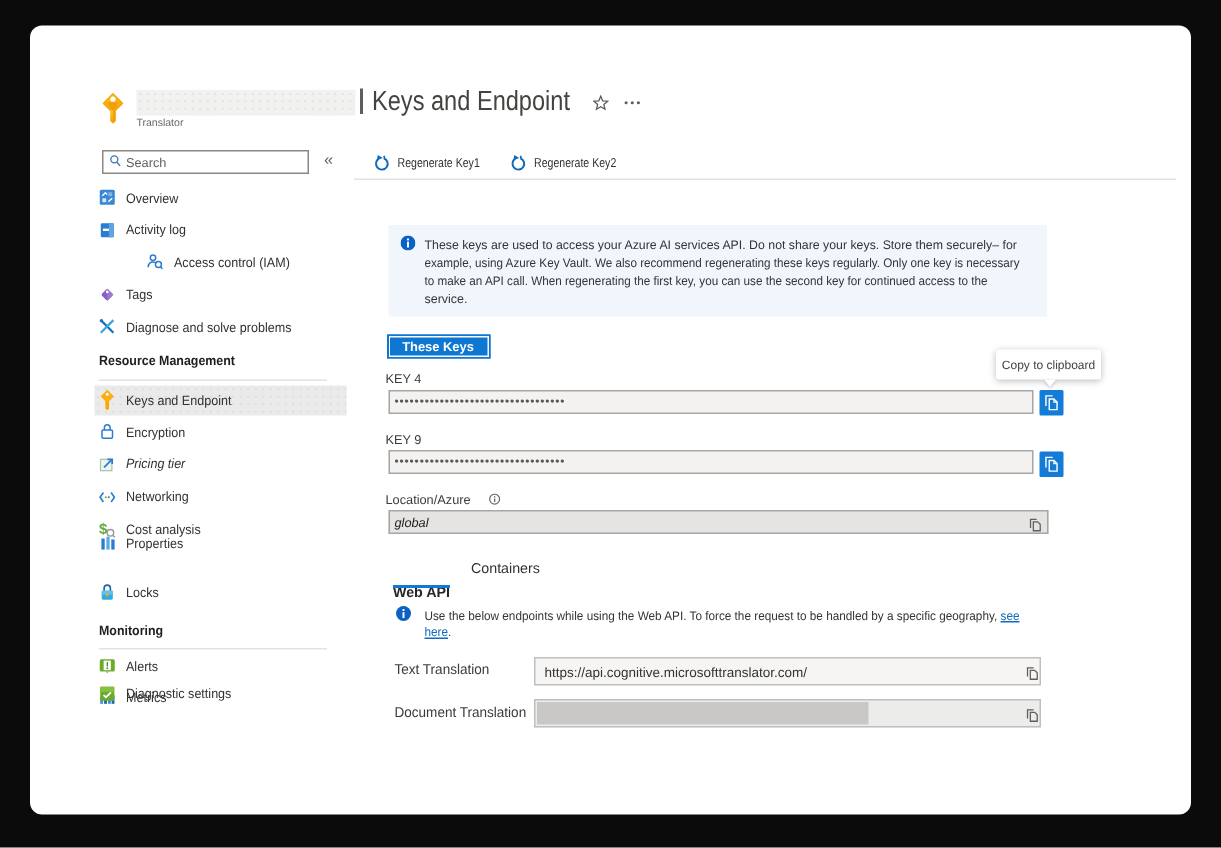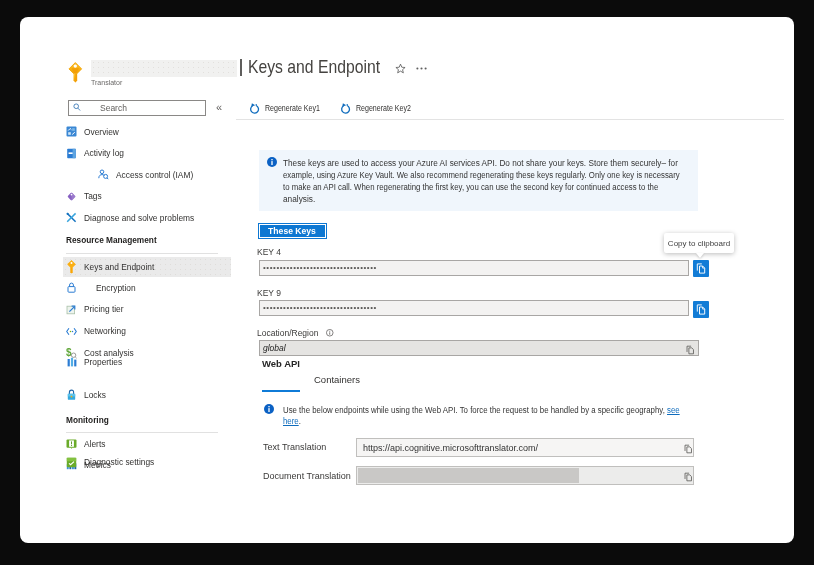--- a/index.html
+++ b/index.html
@@ -54,21 +54,21 @@
     </svg>
   </div>
 
 <div class="abs" style="left:68px;top:100px;width:138px;height:16px;box-sizing:border-box;border:1px solid #8a8886;background:#fff;"></div>
 <div class="abs" id="mag" style="left:73px;top:103px;">
     <svg width="8" height="9" viewBox="0 0 9 10">
       <circle cx="3.6" cy="3.6" r="2.6" fill="none" stroke="#3a78b4" stroke-width="1"></circle>
       <path d="M5.5 5.7 L8 8.4" stroke="#3a78b4" stroke-width="1"></path>
     </svg>
   </div>
-<div class="abs" style="left:100px;top:103px;font-size:8.5px;color:#605e5c;">Search</div>
+<div class="abs" style="left:84px;top:103px;font-size:8.5px;color:#605e5c;">Search</div>
 <div class="abs" style="left:216px;top:101px;font-size:11px;color:#605e5c;">«</div>
 
 <div class="mrow" style="top:121.5px;">
     <span class="mi">
       <svg width="11" height="11" viewBox="0 0 11 11">
         <rect x="0.5" y="0.5" width="10" height="10" rx="1" fill="#3a87d4"></rect>
         <path d="M2.2 4.5 L4.2 2.5 L5.4 3.7" stroke="#fff" stroke-width="1" fill="none"></path>
         <rect x="6.2" y="2.2" width="2.6" height="2.6" fill="#7db9e8"></rect>
         <rect x="2.2" y="6.2" width="2.6" height="2.6" fill="#cfe6f8"></rect>
         <path d="M6.2 8.5 L8.8 6.2" stroke="#fff" stroke-width="1" fill="none"></path>
@@ -126,30 +126,30 @@
 <div class="mrow" style="top:256.5px;">
     <span class="mi">
       <svg width="9" height="14" viewBox="0 0 9 14">
         <path d="M4.5 0.4 L8.4 4.3 L4.5 8.2 L0.6 4.3 Z" fill="#fbae10" stroke="#fbae10" stroke-width="0.8" stroke-linejoin="round"></path>
         <circle cx="4.5" cy="2.9" r="1" fill="#fff"></circle>
         <path d="M3.3 7.4 L5.7 7.4 L5.7 12.2 L4.5 13.5 L3.3 12.2 Z" fill="#f9a606"></path>
       </svg>
     </span>
     <span class="mt">Keys and Endpoint</span>
   </div>
-<div class="mrow" style="top:277.5px;gap:12px;">
+<div class="mrow" style="top:277.5px;">
     <span class="mi">
       <svg width="11" height="11" viewBox="0 0 11 11">
         <rect x="2" y="4.6" width="7" height="5.6" rx="0.8" fill="none" stroke="#2b7cd3" stroke-width="1"></rect>
         <path d="M3.6 4.6 V3 a1.9 1.9 0 0 1 3.8 0 V4.6" fill="none" stroke="#2b7cd3" stroke-width="1"></path>
       </svg>
     </span>
     <span class="mt">Encryption</span>
   </div>
-<div class="mrow" style="top:299px;">
+<div class="mrow" style="top:299px;font-style:italic;">
     <span class="mi">
       <svg width="11" height="11" viewBox="0 0 11 11">
         <rect x="1" y="2.2" width="7.6" height="7.6" fill="#eef4ee" stroke="#a9c0a9" stroke-width="0.8"></rect>
         <path d="M3.4 7.6 L8.2 2.8" stroke="#2b7cd3" stroke-width="1.2"></path>
         <path d="M5.6 2.2 L8.8 2.2 L8.8 5.4" fill="none" stroke="#2b7cd3" stroke-width="1.2"></path>
       </svg>
     </span>
     <span class="mt">Pricing tier</span>
   </div>
 <div class="mrow" style="top:321px;">
@@ -255,21 +255,21 @@
 <div class="abs" id="info1" style="left:267px;top:157px;">
     <svg width="10" height="10" viewBox="0 0 10 10">
       <circle cx="5" cy="5" r="5" fill="#0b61c4"></circle>
       <rect x="4.35" y="2" width="1.3" height="1.3" fill="#fff"></rect>
       <rect x="4.35" y="4.1" width="1.3" height="3.9" fill="#fff"></rect>
     </svg>
   </div>
 <div class="abs" style="left:283px;top:156.5px;font-size:8.3px;line-height:12.2px;color:#343434;white-space:nowrap;transform:scaleX(0.99);transform-origin:left top;">These keys are used to access your Azure AI services API. Do not share your keys. Store them securely– for</div>
 <div class="abs" style="left:283px;top:168.7px;font-size:8.3px;line-height:12.2px;color:#343434;white-space:nowrap;transform:scaleX(0.938);transform-origin:left top;">example, using Azure Key Vault. We also recommend regenerating these keys regularly. Only one key is necessary</div>
 <div class="abs" style="left:283px;top:180.9px;font-size:8.3px;line-height:12.2px;color:#343434;white-space:nowrap;transform:scaleX(0.94);transform-origin:left top;">to make an API call. When regenerating the first key, you can use the second key for continued access to the</div>
-<div class="abs" style="left:283px;top:193.1px;font-size:8.3px;line-height:12.2px;color:#343434;white-space:nowrap;">analysis.</div>
+<div class="abs" style="left:283px;top:193.1px;font-size:8.3px;line-height:12.2px;color:#343434;white-space:nowrap;">service.</div>
 
 <div class="abs" style="left:257.5px;top:222.5px;width:69px;height:16px;background:#0d77d2;border:1.5px solid #0d77d2;box-sizing:border-box;box-shadow:inset 0 0 0 1px #fff;display:flex;align-items:center;justify-content:center;">
 <span style="font-size:8.6px;font-weight:bold;color:#fff;">These Keys</span>
   </div>
 
 <div class="lbl" style="left:257px;top:247px;">KEY 4</div>
 <div class="field" style="left:259px;top:260px;width:430px;height:16px;background:#f3f2f1;"></div>
 <div class="abs" id="dots1" style="left:263px;top:261.5px;font-size:8px;letter-spacing:0.55px;color:#5a5856;line-height:11px;">••••••••••••••••••••••••••••••••••</div>
 <div class="abs" id="copyb1" style="left:693px;top:260px;width:16px;height:16.5px;background:#127cd6;border-radius:1px;display:flex;align-items:center;justify-content:center;">
     <svg width="10" height="11" viewBox="0 0 10 11">
@@ -288,38 +288,38 @@
 <div class="field" style="left:259px;top:300px;width:430px;height:16px;background:#f3f2f1;"></div>
 <div class="abs" id="dots2" style="left:263px;top:302px;font-size:8px;letter-spacing:0.55px;color:#5a5856;line-height:11px;">••••••••••••••••••••••••••••••••••</div>
 <div class="abs" id="copyb2" style="left:693px;top:301px;width:16px;height:16.5px;background:#127cd6;border-radius:1px;display:flex;align-items:center;justify-content:center;">
     <svg width="10" height="11" viewBox="0 0 10 11">
       <path d="M1.3 7.6 V0.9 H5.8" fill="none" stroke="#fff" stroke-width="0.95"></path>
       <path d="M3.5 3 H6.6 L8.7 5.1 V10.1 H3.5 Z" fill="none" stroke="#fff" stroke-width="0.95"></path>
       <path d="M6.6 3 V5.1 H8.7" fill="none" stroke="#fff" stroke-width="0.8"></path>
     </svg>
   </div>
 
-<div class="lbl" style="left:257px;top:328px;">Location/Region</div>
+<div class="lbl" style="left:257px;top:328px;">Location/Azure</div>
 <div class="abs" id="infoc" style="left:326px;top:329px;">
     <svg width="7.5" height="7.5" viewBox="0 0 10 10">
       <circle cx="5" cy="5" r="4.4" fill="none" stroke="#6b6967" stroke-width="1.1"></circle>
       <rect x="4.4" y="2.4" width="1.2" height="1.2" fill="#6b6967"></rect>
       <rect x="4.4" y="4.4" width="1.2" height="3.2" fill="#6b6967"></rect>
     </svg>
   </div>
 <div class="field" style="left:259px;top:340px;width:440px;height:15.5px;background:#e5e4e2;"></div>
 <div class="abs" style="left:263px;top:343px;font-size:8.5px;color:#242424;font-style:italic;">global</div>
 <div class="cglyph" id="cg1" style="left:686px;top:345px;">
     <svg width="8.5" height="10" viewBox="0 0 10 11">
       <path d="M1.2 7.8 V1 H6" fill="none" stroke="#605e5c" stroke-width="1"></path>
       <path d="M3.4 3 H6.8 L8.8 5 V10 H3.4 Z" fill="none" stroke="#605e5c" stroke-width="1"></path>
     </svg>
   </div>
 
-<div class="abs" style="left:262px;top:358px;font-size:9.5px;font-weight:bold;color:#262626;">Web API</div>
+<div class="abs" style="left:262px;top:390px;font-size:9.5px;font-weight:bold;color:#262626;">Web API</div>
 <div class="abs" style="left:314px;top:374px;font-size:9.5px;color:#323130;">Containers</div>
 <div class="abs" style="left:262px;top:390px;width:38px;height:2px;background:#0f7bd7;"></div>
 
 <div class="abs" id="info2" style="left:264px;top:404px;">
     <svg width="10" height="10" viewBox="0 0 10 10">
       <circle cx="5" cy="5" r="5" fill="#0b61c4"></circle>
       <rect x="4.35" y="2" width="1.3" height="1.3" fill="#fff"></rect>
       <rect x="4.35" y="4.1" width="1.3" height="3.9" fill="#fff"></rect>
     </svg>
   </div>

